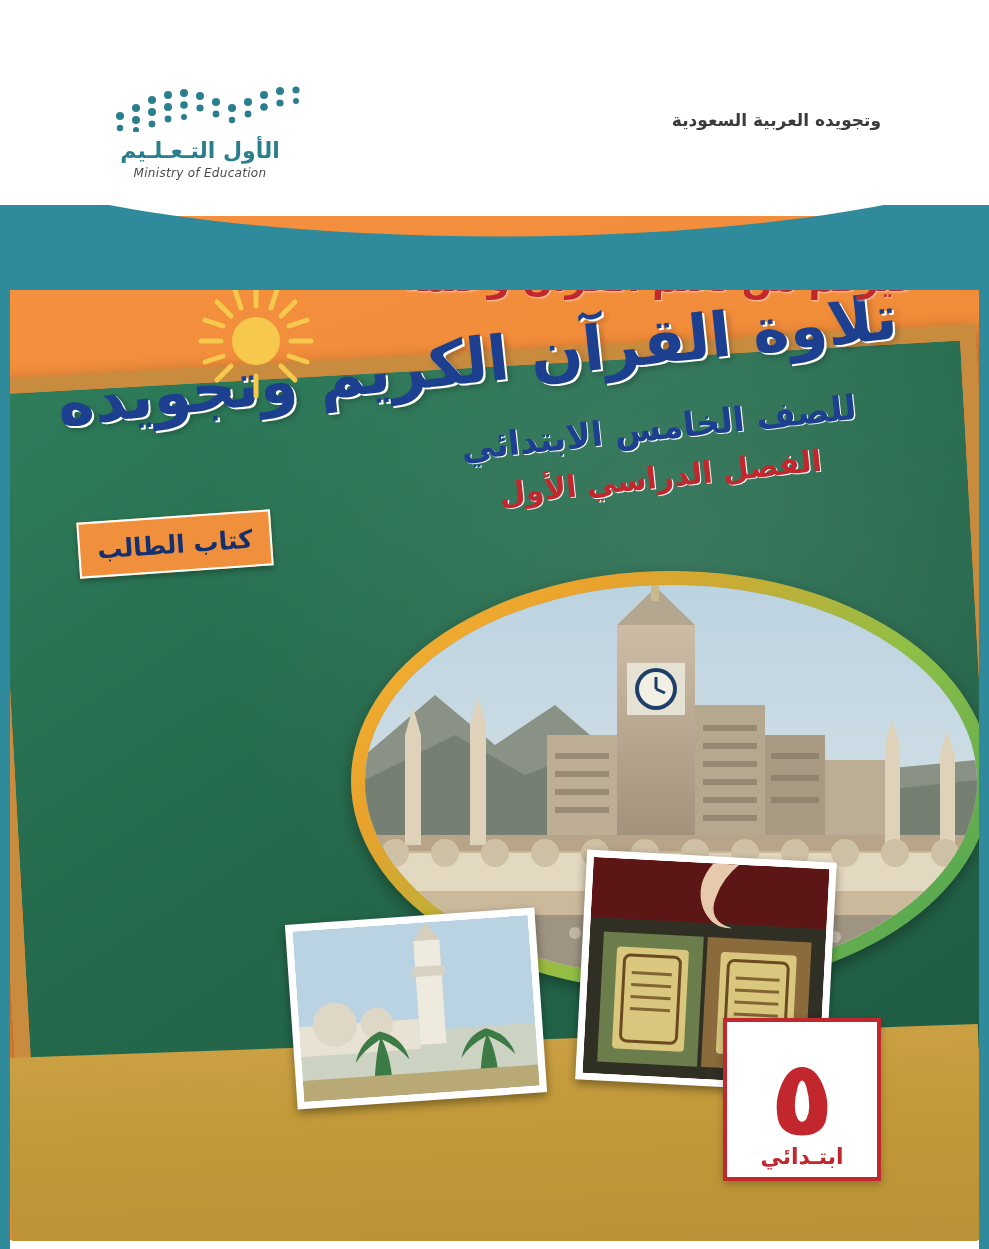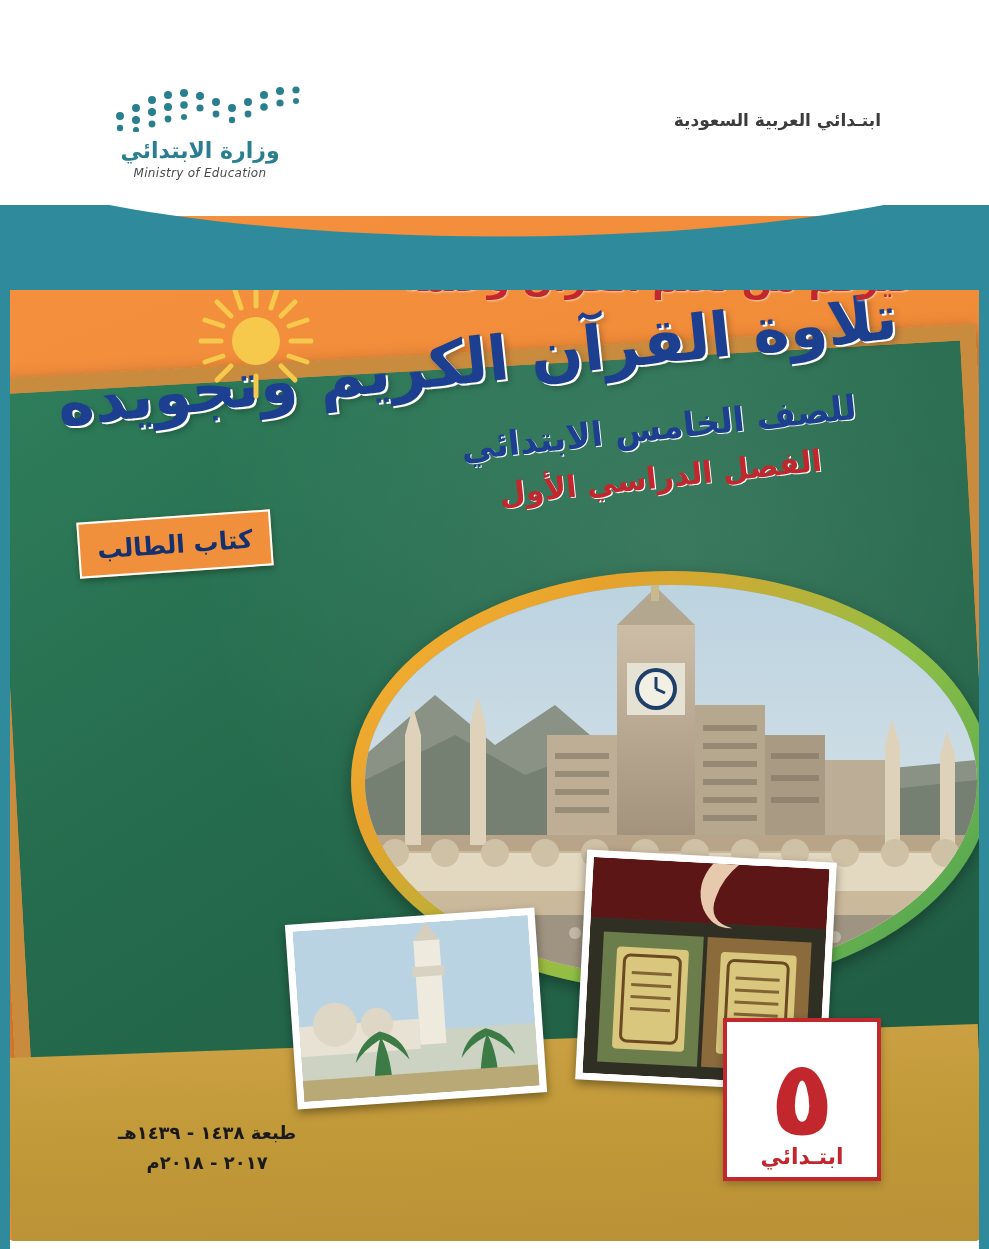--- a/index.html
+++ b/index.html
@@ -554,39 +554,35 @@
 
     <div class="student-tag">
       <span>كتاب الطالب</span>
     </div>
 
     <div class="grade-badge">
       <div class="num">٥</div>
       <div class="lbl">ابتـدائي</div>
     </div>
 
-    <div class="edition">
-      <div>طبعة ١٤٣٨ - ١٤٣٩هـ</div>
-      <div>٢٠١٧ - ٢٠١٨م</div>
-    </div>
 
   </div>
 
   <div class="teal-band">
     <svg viewBox="0 0 989 120" width="989" height="120" preserveAspectRatio="none">
       <path d="M0 8 C 240 86, 760 86, 989 8 L989 120 L0 120 Z" fill="#2f8b9b"></path>
       <path d="M0 0 C 240 78, 760 78, 989 0 L989 14 C 760 92, 240 92, 0 14 Z" fill="#ffffff" opacity=".0"></path>
     </svg>
   </div>
 
   <div class="left-strip"></div>
   <div class="right-strip"></div>
 
   <div class="header">
-    <div class="country-label">ابتـدائي العربية السعودية</div>
+    <div class="country-label">وتجويده العربية السعودية</div>
 
     <div class="moe-logo">
       <div class="moe-dots">
         <svg viewBox="0 0 200 46" width="200" height="46">
           <g fill="#2a7f8e">
             <circle cx="8" cy="30" r="4"></circle>
               <circle cx="8" cy="42" r="3.2"></circle>
             <circle cx="24" cy="22" r="4"></circle>
               <circle cx="24" cy="34" r="4"></circle>
               <circle cx="24" cy="44" r="3"></circle>
@@ -609,18 +605,18 @@
               <circle cx="136" cy="28" r="3.4"></circle>
             <circle cx="152" cy="9" r="4"></circle>
               <circle cx="152" cy="21" r="3.8"></circle>
             <circle cx="168" cy="5" r="4"></circle>
               <circle cx="168" cy="17" r="3.6"></circle>
             <circle cx="184" cy="4" r="3.6"></circle>
               <circle cx="184" cy="15" r="3"></circle>
           </g>
         </svg>
       </div>
-      <div class="moe-ar">وزارة الابتدائي</div>
+      <div class="moe-ar">الأول التـعـلـيم</div>
       <div class="moe-en">Ministry of Education</div>
     </div>
   </div>
 
 </div>
 
 </body></html>

